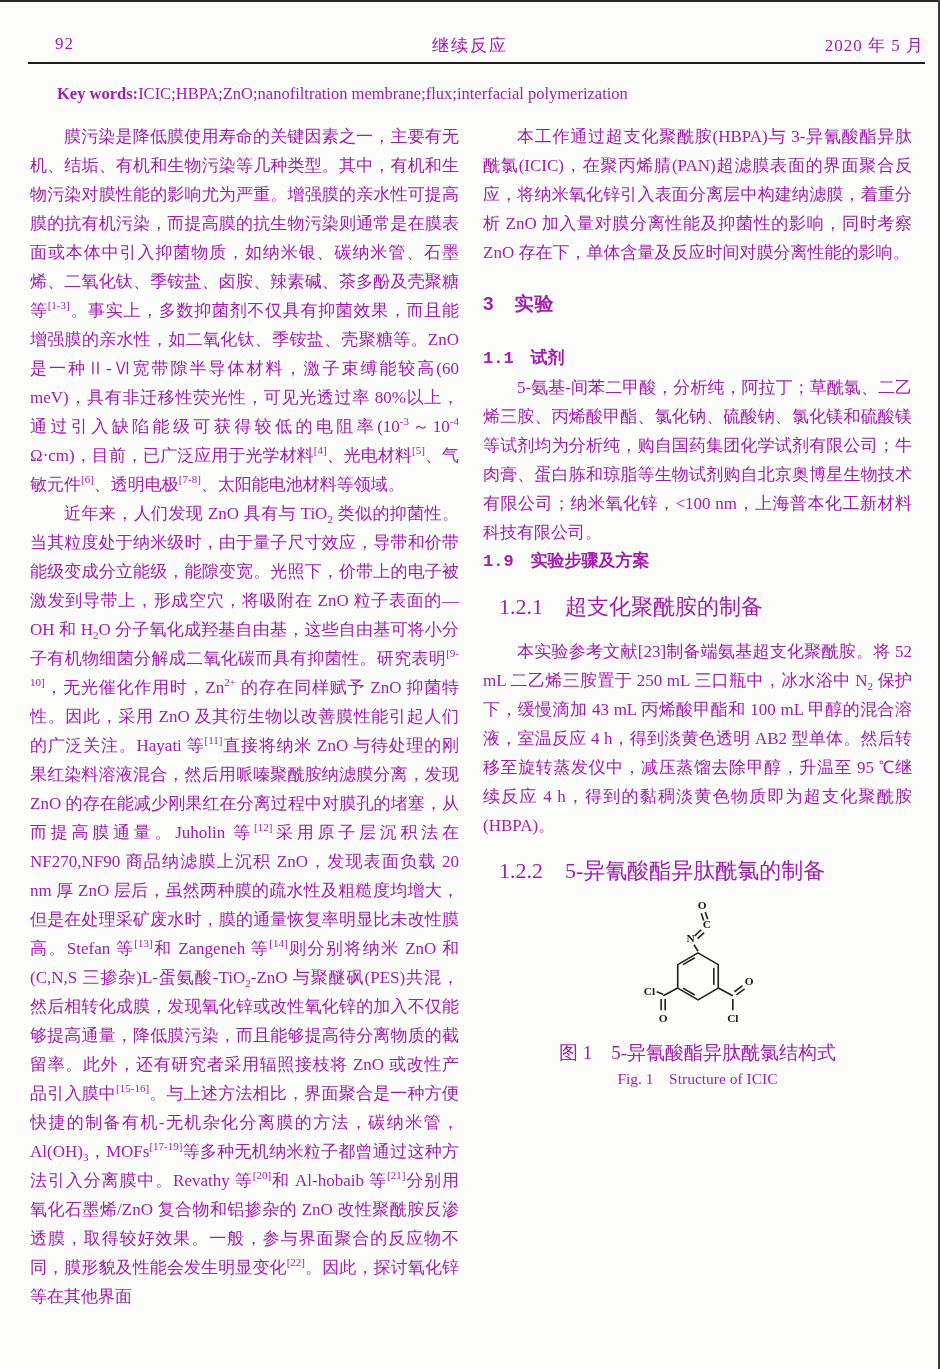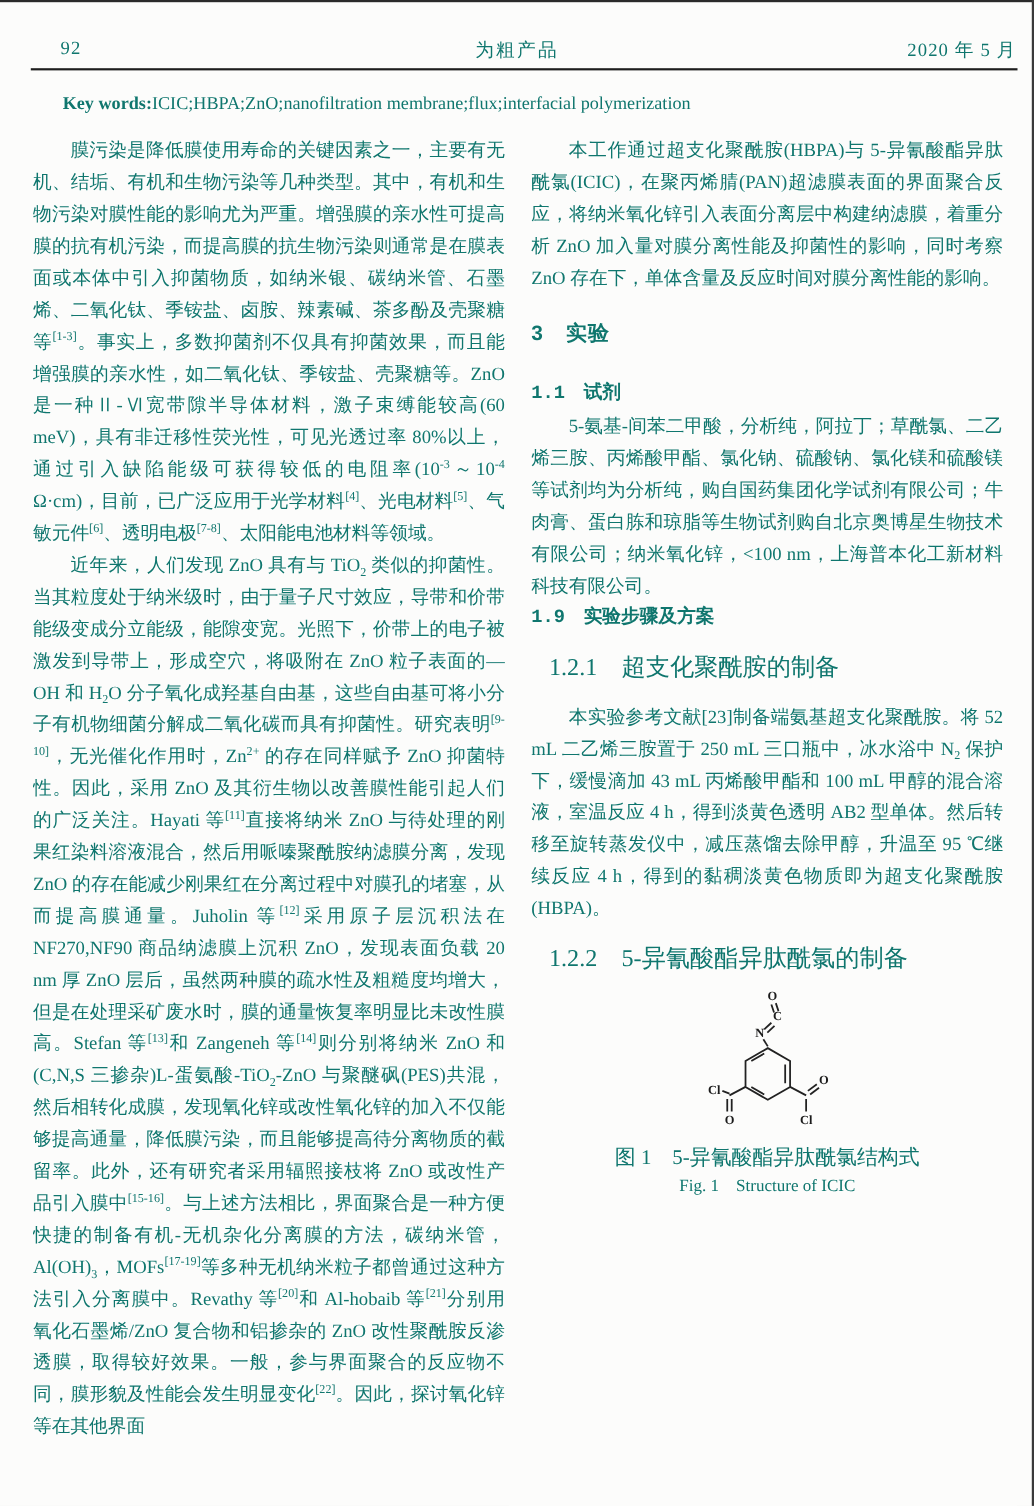--- a/index.html
+++ b/index.html
@@ -3,21 +3,21 @@
 <meta charset="utf-8">
 <style>
   * { margin: 0; padding: 0; box-sizing: border-box; }
   html, body { background: #e8e8e8; }
   .page {
     position: relative;
     width: 940px;
     height: 1369px;
     background: #fcfcfb;
     font-family: "Liberation Serif", serif;
-    color: #0f766e;
+    color: #a21caf;
     overflow: hidden;
     margin: 0 auto;
   }
   .scan-edge-top { position: absolute; top: 0; left: 0; width: 940px; height: 2px; background: #2a2a2a; }
   .scan-edge-right { position: absolute; top: 0; right: 0; width: 2px; height: 100%; background: #3a3a3a; }
 
   .page-header { position: absolute; top: 34px; left: 0; width: 100%; height: 24px; font-size: 17px; }
   .page-number { position: absolute; left: 55px; top: 0; letter-spacing: 1px; }
   .journal-title { position: absolute; left: 50%; transform: translateX(-50%); top: 0; letter-spacing: 2px; }
   .issue-date { position: absolute; right: 16px; top: 0; letter-spacing: 1px; }
@@ -55,38 +55,38 @@
 </style>
 </head>
 <body>
 
 <div class="page">
   <div class="scan-edge-top"></div>
   <div class="scan-edge-right"></div>
 
   <div class="page-header">
     <span class="page-number">92</span>
-    <span class="journal-title">为粗产品</span>
+    <span class="journal-title">继续反应</span>
     <span class="issue-date">2020 年 5 月</span>
   </div>
   <div class="header-rule"></div>
 
   <div class="keywords-line">
     <span class="keywords-label">Key words:</span><span>ICIC;HBPA;ZnO;nanofiltration membrane;flux;interfacial polymerization</span>
   </div>
 
   <div class="columns">
 
     <div class="col">
       <p class="indent">膜污染是降低膜使用寿命的关键因素之一，主要有无机、结垢、有机和生物污染等几种类型。其中，有机和生物污染对膜性能的影响尤为严重。增强膜的亲水性可提高膜的抗有机污染，而提高膜的抗生物污染则通常是在膜表面或本体中引入抑菌物质，如纳米银、碳纳米管、石墨烯、二氧化钛、季铵盐、卤胺、辣素碱、茶多酚及壳聚糖等<sup>[1-3]</sup>。事实上，多数抑菌剂不仅具有抑菌效果，而且能增强膜的亲水性，如二氧化钛、季铵盐、壳聚糖等。ZnO 是一种Ⅱ-Ⅵ宽带隙半导体材料，激子束缚能较高(60 meV)，具有非迁移性荧光性，可见光透过率 80%以上，通过引入缺陷能级可获得较低的电阻率(10<sup>-3</sup>～10<sup>-4</sup> Ω·cm)，目前，已广泛应用于光学材料<sup>[4]</sup>、光电材料<sup>[5]</sup>、气敏元件<sup>[6]</sup>、透明电极<sup>[7-8]</sup>、太阳能电池材料等领域。</p>
       <p class="indent">近年来，人们发现 ZnO 具有与 TiO<sub>2</sub> 类似的抑菌性。当其粒度处于纳米级时，由于量子尺寸效应，导带和价带能级变成分立能级，能隙变宽。光照下，价带上的电子被激发到导带上，形成空穴，将吸附在 ZnO 粒子表面的—OH 和 H<sub>2</sub>O 分子氧化成羟基自由基，这些自由基可将小分子有机物细菌分解成二氧化碳而具有抑菌性。研究表明<sup>[9-10]</sup>，无光催化作用时，Zn<sup>2+</sup> 的存在同样赋予 ZnO 抑菌特性。因此，采用 ZnO 及其衍生物以改善膜性能引起人们的广泛关注。Hayati 等<sup>[11]</sup>直接将纳米 ZnO 与待处理的刚果红染料溶液混合，然后用哌嗪聚酰胺纳滤膜分离，发现 ZnO 的存在能减少刚果红在分离过程中对膜孔的堵塞，从而提高膜通量。Juholin 等<sup>[12]</sup>采用原子层沉积法在 NF270,NF90 商品纳滤膜上沉积 ZnO，发现表面负载 20 nm 厚 ZnO 层后，虽然两种膜的疏水性及粗糙度均增大，但是在处理采矿废水时，膜的通量恢复率明显比未改性膜高。Stefan 等<sup>[13]</sup>和 Zangeneh 等<sup>[14]</sup>则分别将纳米 ZnO 和(C,N,S 三掺杂)L-蛋氨酸-TiO<sub>2</sub>-ZnO 与聚醚砜(PES)共混，然后相转化成膜，发现氧化锌或改性氧化锌的加入不仅能够提高通量，降低膜污染，而且能够提高待分离物质的截留率。此外，还有研究者采用辐照接枝将 ZnO 或改性产品引入膜中<sup>[15-16]</sup>。与上述方法相比，界面聚合是一种方便快捷的制备有机-无机杂化分离膜的方法，碳纳米管，Al(OH)<sub>3</sub>，MOFs<sup>[17-19]</sup>等多种无机纳米粒子都曾通过这种方法引入分离膜中。Revathy 等<sup>[20]</sup>和 Al-hobaib 等<sup>[21]</sup>分别用氧化石墨烯/ZnO 复合物和铝掺杂的 ZnO 改性聚酰胺反渗透膜，取得较好效果。一般，参与界面聚合的反应物不同，膜形貌及性能会发生明显变化<sup>[22]</sup>。因此，探讨氧化锌等在其他界面</p>
     </div>
 
     <div class="col">
-      <p class="indent">本工作通过超支化聚酰胺(HBPA)与 5-异氰酸酯异肽酰氯(ICIC)，在聚丙烯腈(PAN)超滤膜表面的界面聚合反应，将纳米氧化锌引入表面分离层中构建纳滤膜，着重分析 ZnO 加入量对膜分离性能及抑菌性的影响，同时考察 ZnO 存在下，单体含量及反应时间对膜分离性能的影响。</p>
+      <p class="indent">本工作通过超支化聚酰胺(HBPA)与 3-异氰酸酯异肽酰氯(ICIC)，在聚丙烯腈(PAN)超滤膜表面的界面聚合反应，将纳米氧化锌引入表面分离层中构建纳滤膜，着重分析 ZnO 加入量对膜分离性能及抑菌性的影响，同时考察 ZnO 存在下，单体含量及反应时间对膜分离性能的影响。</p>
 
       <h2 class="sec-h1">3　实验</h2>
       <h3 class="sec-h2">1.1　试剂</h3>
       <p class="indent">5-氨基-间苯二甲酸，分析纯，阿拉丁；草酰氯、二乙烯三胺、丙烯酸甲酯、氯化钠、硫酸钠、氯化镁和硫酸镁等试剂均为分析纯，购自国药集团化学试剂有限公司；牛肉膏、蛋白胨和琼脂等生物试剂购自北京奥博星生物技术有限公司；纳米氧化锌，&lt;100 nm，上海普本化工新材料科技有限公司。</p>
 
       <h3 class="sec-h2 tight">1.9　实验步骤及方案</h3>
       <h4 class="sec-h3">1.2.1　超支化聚酰胺的制备</h4>
       <p class="indent">本实验参考文献[23]制备端氨基超支化聚酰胺。将 52 mL 二乙烯三胺置于 250 mL 三口瓶中，冰水浴中 N<sub>2</sub> 保护下，缓慢滴加 43 mL 丙烯酸甲酯和 100 mL 甲醇的混合溶液，室温反应 4 h，得到淡黄色透明 AB2 型单体。然后转移至旋转蒸发仪中，减压蒸馏去除甲醇，升温至 95 ℃继续反应 4 h，得到的黏稠淡黄色物质即为超支化聚酰胺(HBPA)。</p>
 
       <h4 class="sec-h3">1.2.2　5-异氰酸酯异肽酰氯的制备</h4>

